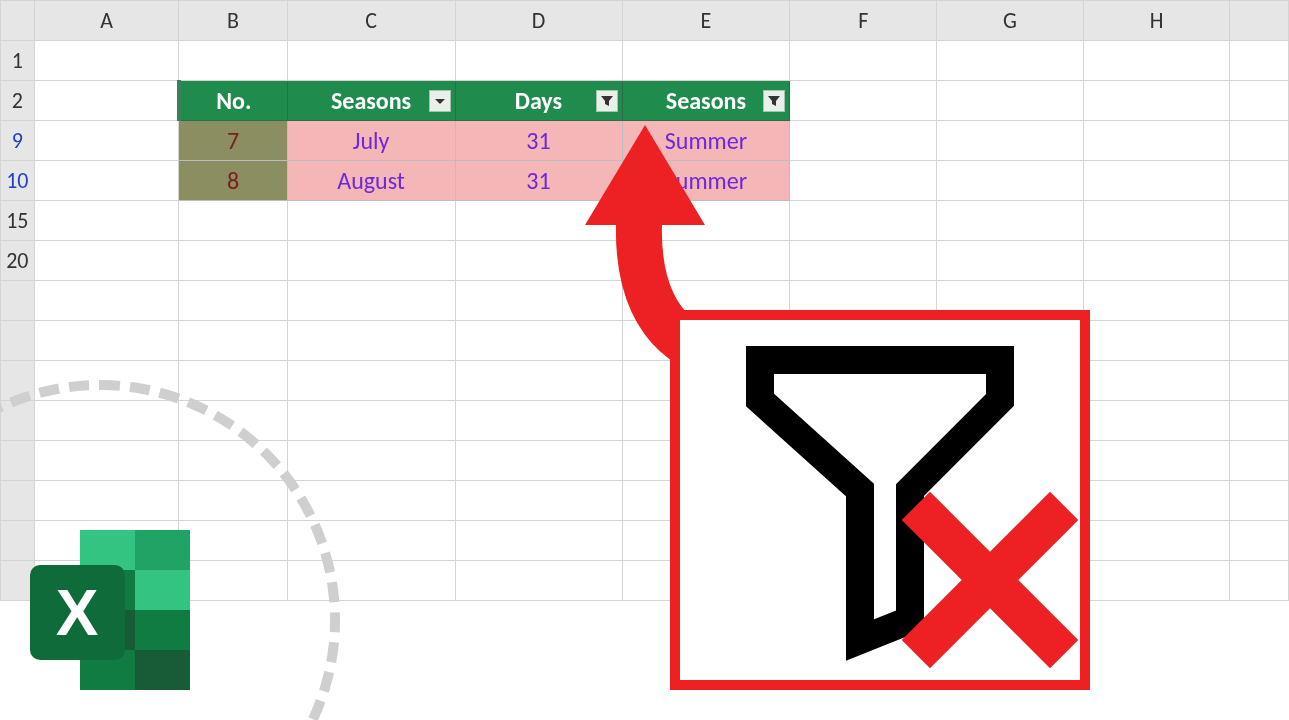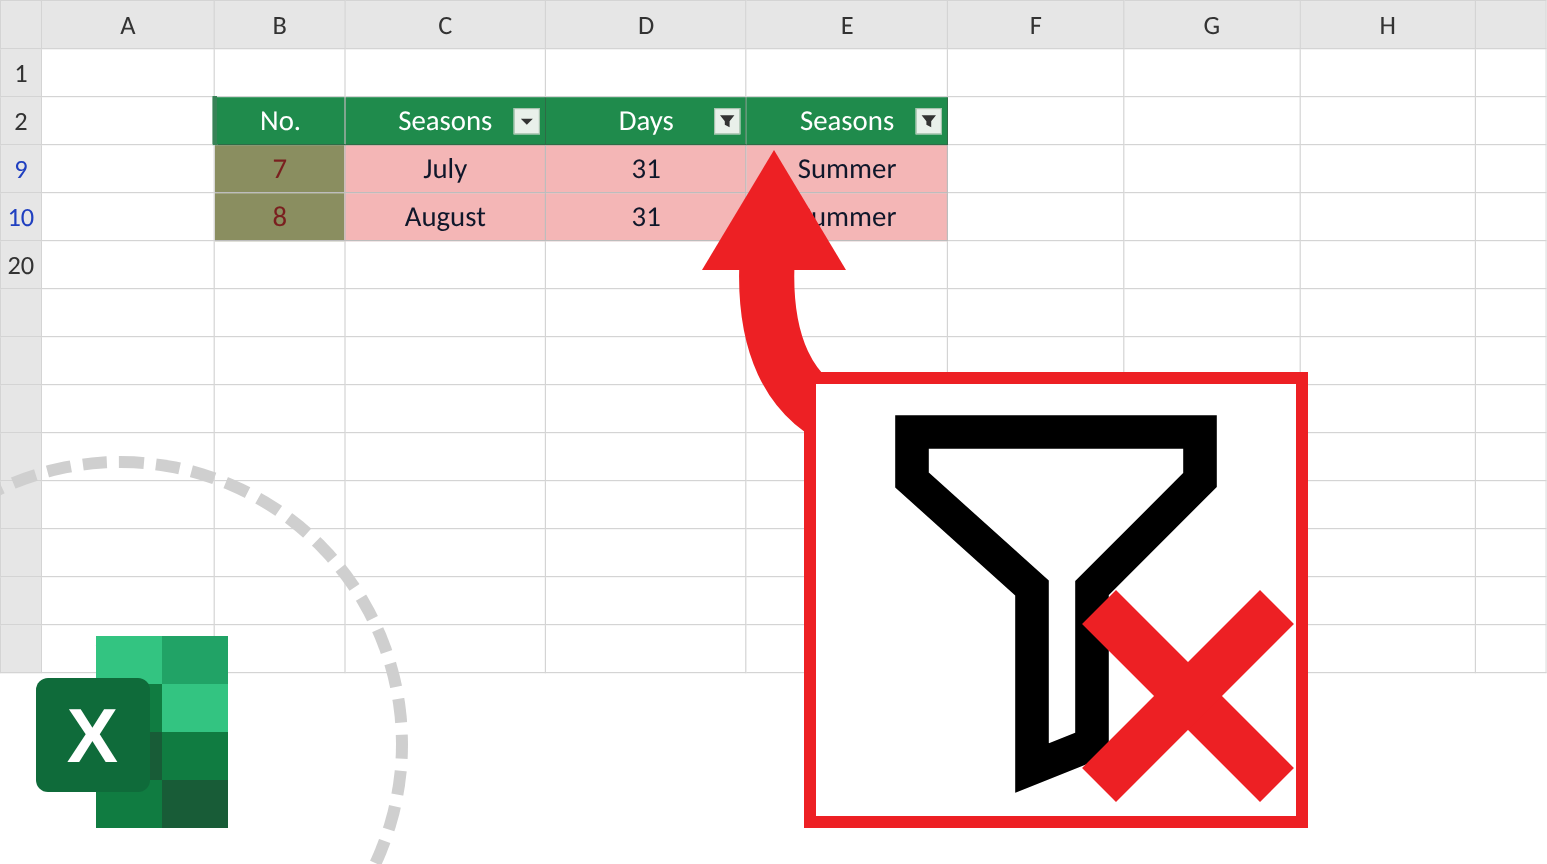--- a/index.html
+++ b/index.html
@@ -23,37 +23,37 @@
   .rowhdr      { background:#e6e6e6; color:#444; font-size:20px; width:34px; border:1px solid #bdbdbd; }
   .rowhdr.filtered { color:#2040c0; }
   .grid-row td { height:40px; }
 
   
   .cA{width:148px;} .cB{width:110px;} .cC{width:170px;} .cD{width:170px;} .cE{width:170px;}
   .cF{width:150px;} .cG{width:150px;} .cH{width:150px;} .cI{width:60px;}
 
   
   td.th {
-    background:#1f8b4c; color:#fff; font-weight:400; font-size:24px; position:relative;
+    background:#1f8b4c; color:#fff; font-weight:700; font-size:24px; position:relative;
     border:1px solid #2f6b46;
   }
   td.th .lbl { display:inline-block; }
   td.thB { border-left:4px solid #388257; }
 
   
   .fbtn{
     position:absolute; right:4px; top:50%; transform:translateY(-50%);
     width:22px; height:22px; background:#e9f0ea; border:1px solid #a7c3ae;
     display:flex; align-items:center; justify-content:center;
   }
   .fbtn svg { width:14px; height:14px; }
 
   
   td.dB{ background:#8a8e60; color:#7a1f1f; font-size:24px; border:1px solid #bdbdbd;}
-  td.dC, td.dD, td.dE{ background:#f4b6b6; color:#0f172a; font-size:24px; border:1px solid #bdbdbd; }
+  td.dC, td.dD, td.dE{ background:#f4b6b6; color:#6d28d9; font-size:24px; border:1px solid #bdbdbd; }
 
   
   .panel{
     position:absolute; left:670px; top:310px; width:420px; height:380px;
     background:#fff; border:10px solid #ed2024;
   }
   .panel svg { width:100%; height:100%; }
 
   
   .arrow{ position:absolute; left:570px; top:115px; width:220px; height:250px; }
@@ -161,20 +161,32 @@
       <td class="cC dC">August</td>
       <td class="cD dD">31</td>
       <td class="cE dE">Summer</td>
       <td class="cF"></td>
       <td class="cG"></td>
       <td class="cH"></td>
       <td class="cI"></td>
     </tr>
 
     <tr class="grid-row">
+          <td class="rowhdr">15</td>
+          <td class="cA"></td>
+          <td class="cB"></td>
+          <td class="cC"></td>
+          <td class="cD"></td>
+          <td class="cE"></td>
+          <td class="cF"></td>
+          <td class="cG"></td>
+          <td class="cH"></td>
+          <td class="cI"></td>
+        </tr>
+    <tr class="grid-row">
           <td class="rowhdr">20</td>
           <td class="cA"></td>
           <td class="cB"></td>
           <td class="cC"></td>
           <td class="cD"></td>
           <td class="cE"></td>
           <td class="cF"></td>
           <td class="cG"></td>
           <td class="cH"></td>
           <td class="cI"></td>

